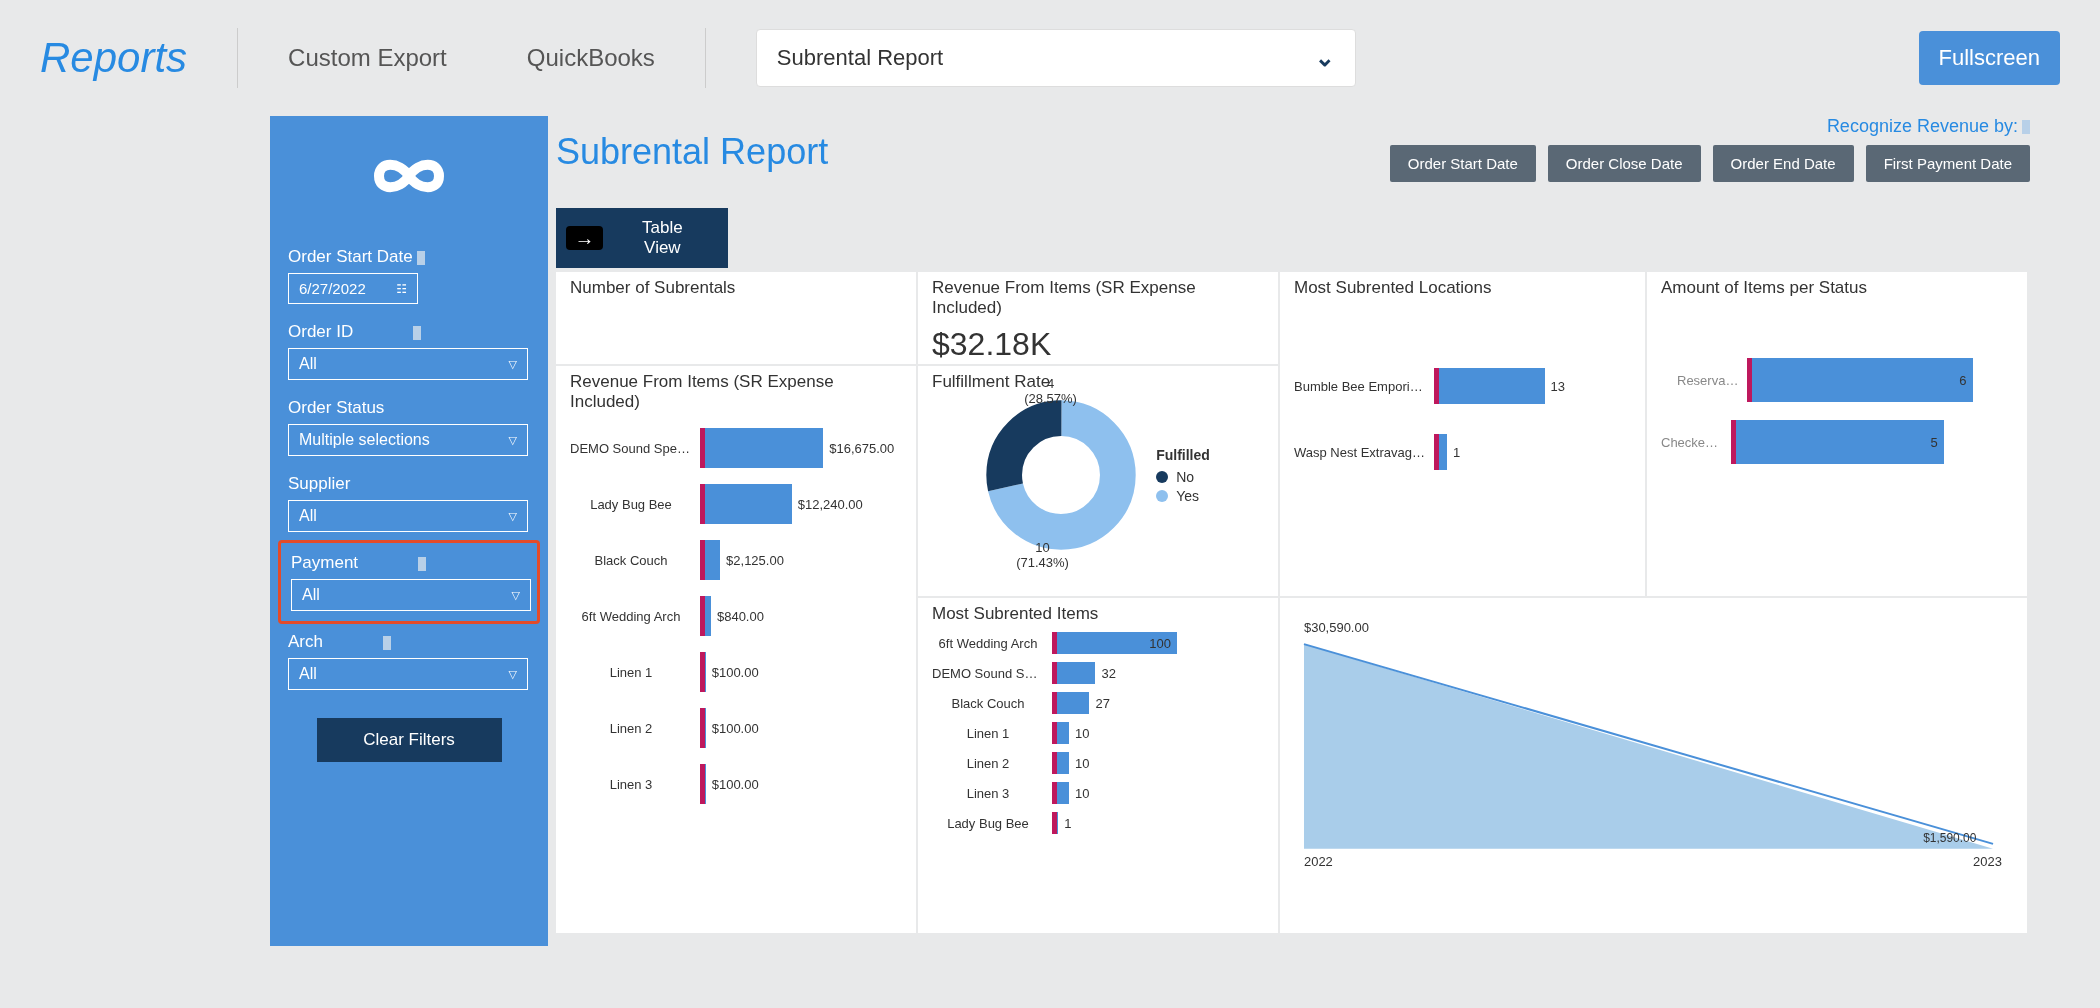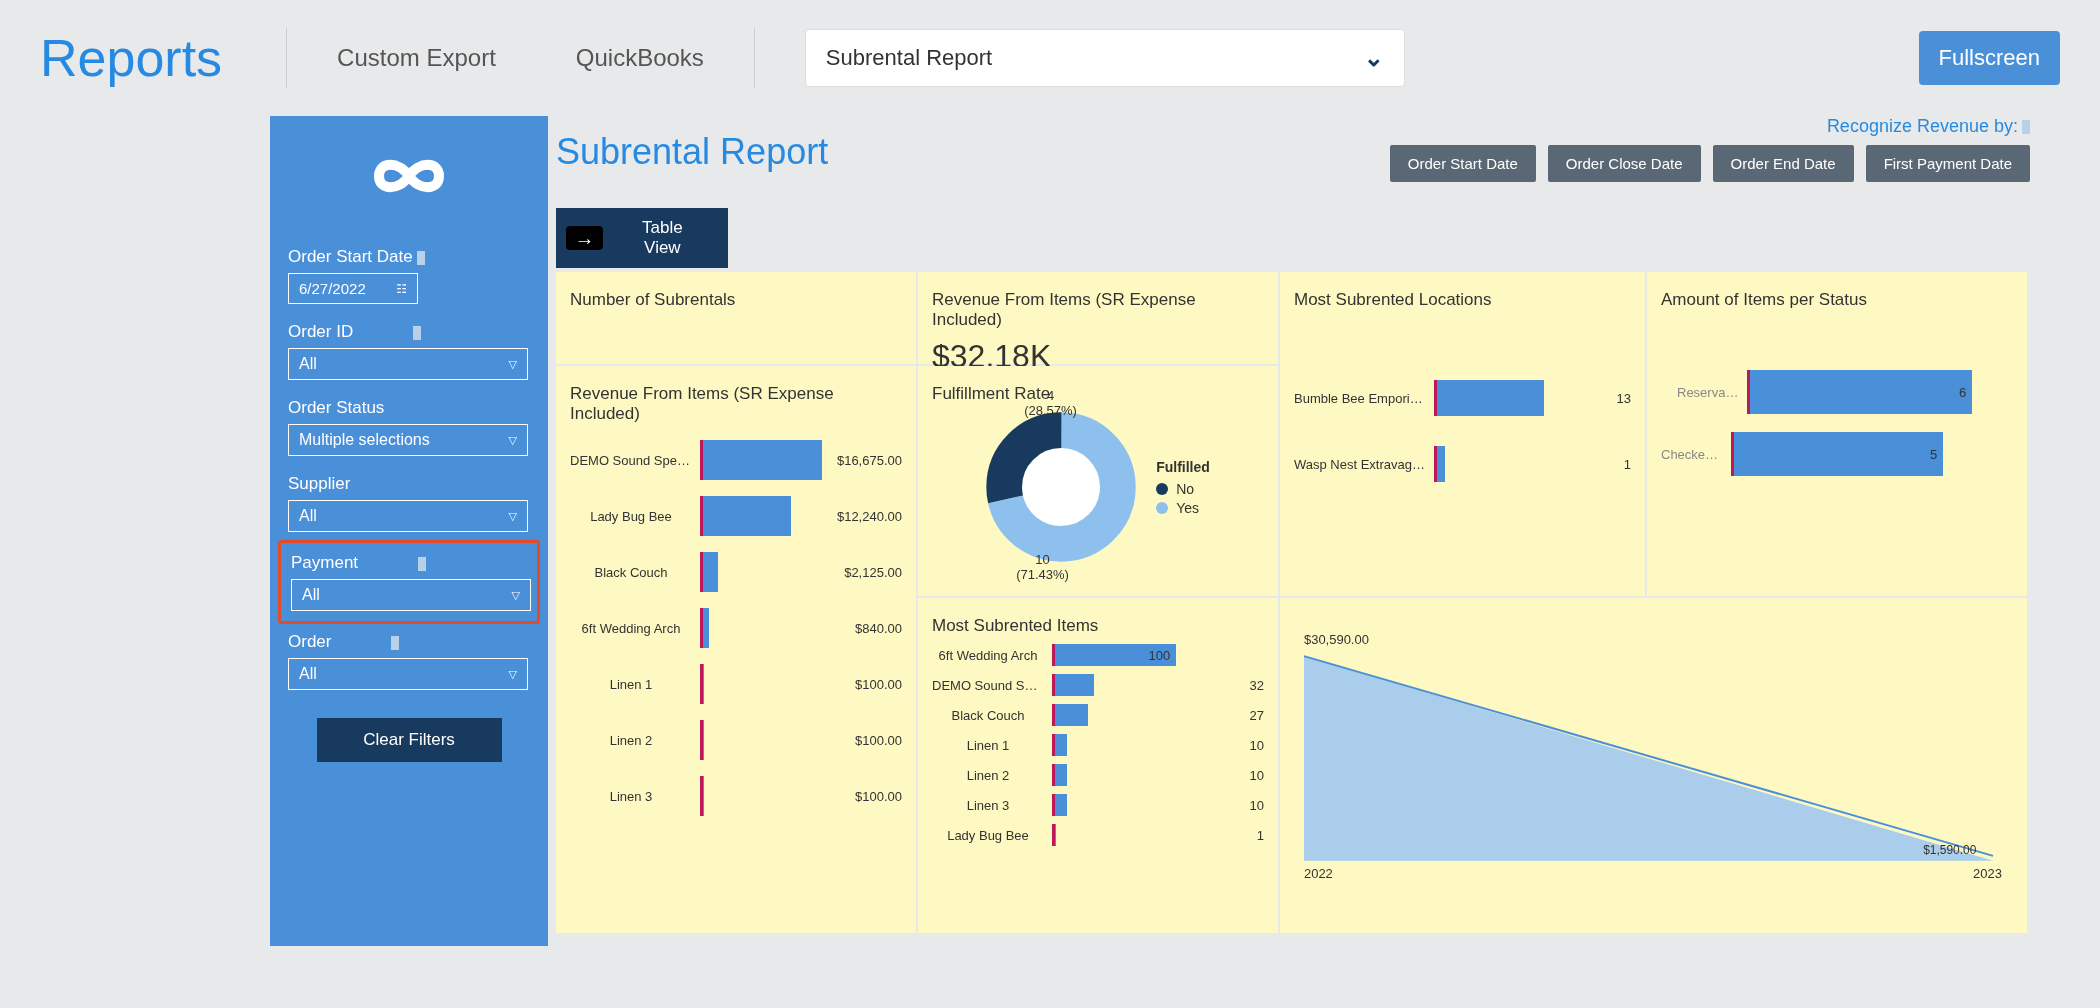--- a/index.html
+++ b/index.html
@@ -13,23 +13,24 @@
     color: #333;
   }
   .topbar {
     display: flex;
     align-items: center;
     padding: 28px 40px 28px 40px;
     gap: 20px;
   }
   .topbar .title {
     color: #278ae2;
-    font-size: 52px;
+    font-size: 42px;
     font-weight: 500;
-    margin-right: 44px;
+    margin-right: 30px;
+    font-style: italic;
   }
   .vdiv {
     width: 1px;
     height: 60px;
     background: #ccc;
   }
   .tab-link {
     color: #555;
     font-size: 24px;
     font-weight: 400;
@@ -197,22 +198,22 @@
   }
   .tiles {
     display: grid;
     grid-template-columns: 360px 360px 365px 380px;
     grid-template-rows: 92px 230px 335px;
     gap: 2px;
     margin-top: 4px;
     margin-right: 70px;
   }
   .tile {
-    background: #fef9c3;
-    padding: 18px 14px;
+    background: #ffffff;
+    padding: 6px 14px;
     position: relative;
   }
   .tile-title {
     font-size: 17px;
     color: #333;
     margin-bottom: 8px;
   }
   .big-num {
     font-size: 32px;
     color: #333;
@@ -237,25 +238,24 @@
     text-align: center;
     padding-right: 8px;
     color: #333;
     white-space: nowrap;
     overflow: hidden;
     text-overflow: ellipsis;
   }
   .hbar-track {
     flex: 1;
     height: 100%;
-    border-left: 3px solid #be185d;
+    border-left: 5px solid #be185d;
     display: flex;
     align-items: center;
     position: relative;
-    justify-content: space-between;
   }
   .hbar-fill {
     background: #4a90d9;
     height: 100%;
   }
   .hbar-value {
     font-size: 13px;
     margin-left: 6px;
     color: #333;
   }
@@ -357,21 +357,21 @@
       <div class="filter-group">
         <label><span>Payment</span><span class="small-grip" style="margin-left:60px;"></span></label>
         <div class="select-box">
           <span>All</span>
           <span class="dd">▽</span>
         </div>
       </div>
     </div>
 
     <div class="filter-group">
-      <label><span>Order</span><span class="small-grip" style="margin-left:60px;"></span></label>
+      <label><span>Arch</span><span class="small-grip" style="margin-left:60px;"></span></label>
       <div class="select-box">
         <span>All</span>
         <span class="dd">▽</span>
       </div>
     </div>
 
     <button class="clear-btn">Clear Filters</button>
   </div>
 
   <div class="main">

